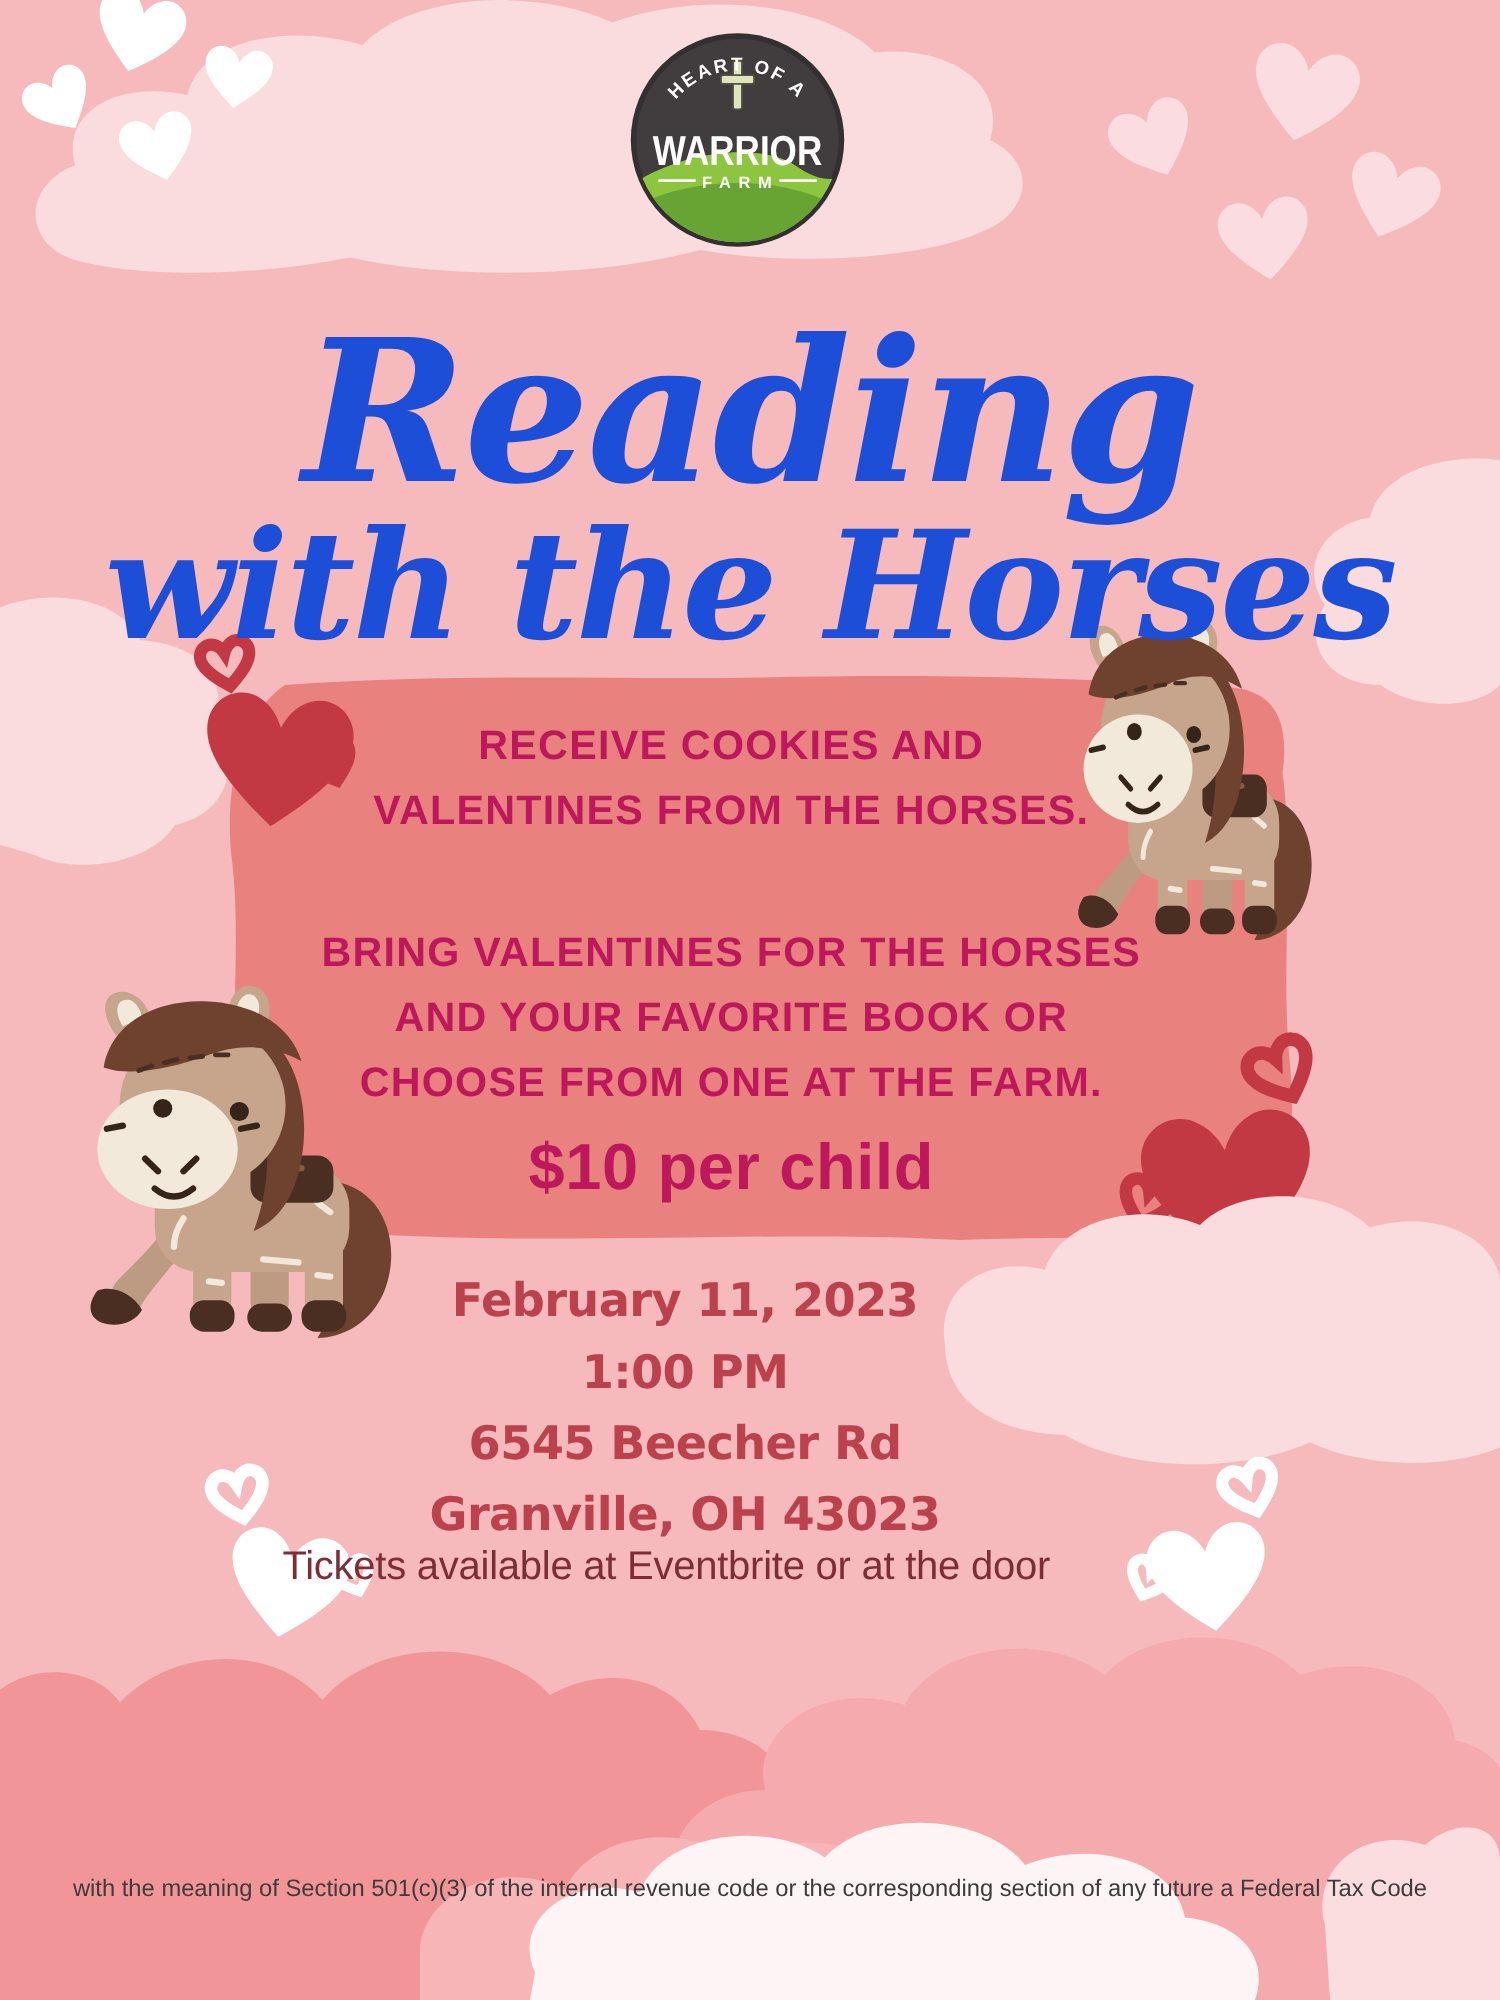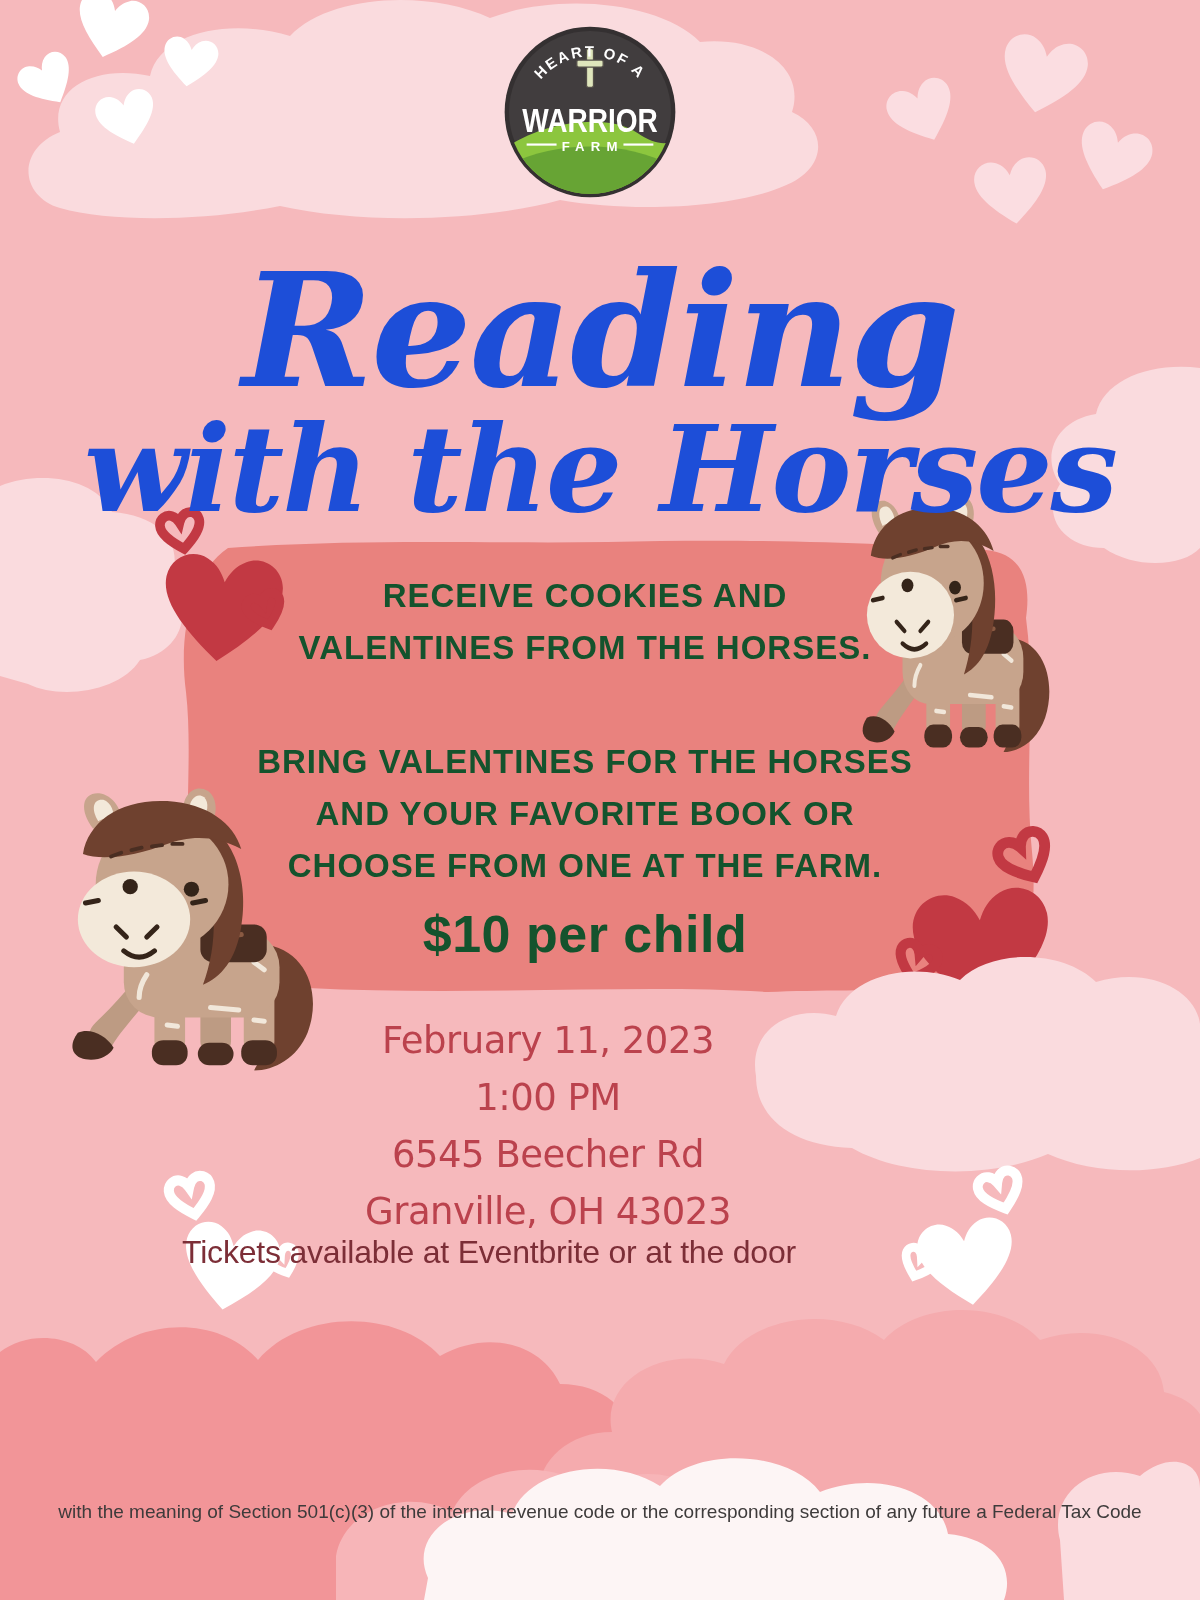--- a/index.html
+++ b/index.html
@@ -15,31 +15,31 @@
   .hearts-layer{left:0;top:0;width:1200px;height:1600px;}
   .horse-right{left:853px;top:494px;width:208px;height:274px;}
   .horse-left{left:60px;top:786px;width:268px;height:302px;}
   .logo-wrap{left:502px;top:24px;width:176px;height:176px;}
   
   .title{left:0;top:248px;width:1200px;text-align:center;color:#1d4ed8;
          font-family:"DejaVu Serif","Liberation Serif",serif;font-style:italic;font-weight:bold;}
   .title-line1{font-size:158px;line-height:166px;letter-spacing:-2px;}
   .title-line2{font-size:120px;line-height:130px;margin-top:-10px;letter-spacing:-2px;}
   
-  .box-text{left:185px;top:570px;width:800px;text-align:center;color:#14532d;}
+  .box-text{left:185px;top:570px;width:800px;text-align:center;color:#be185d;}
   .box-para{font-size:33px;line-height:52px;letter-spacing:1px;font-weight:bold;}
   .box-para.second{margin-top:62px;}
   .box-price{margin-top:16px;font-size:52px;line-height:53px;font-weight:bold;letter-spacing:0.5px;}
   
   .details{left:0;top:1012px;width:1096px;text-align:center;color:#bb424d;
-           font-family:"DejaVu Sans","Liberation Sans",sans-serif;font-weight:normal;
+           font-family:"DejaVu Sans","Liberation Sans",sans-serif;font-weight:bold;
            font-size:37px;line-height:57px;letter-spacing:-0.5px;}
   
   .tickets{left:0;top:1230px;width:978px;text-align:center;color:#7c2e37;
-           font-size:32px;line-height:44px;letter-spacing:-0.2px;font-weight:500;}
+           font-size:32px;line-height:44px;letter-spacing:-0.2px;font-weight:500;padding-left:44px;}
   
   .footer{left:0;top:1501px;width:1200px;text-align:center;color:#3e3b3b;
           font-size:19px;line-height:22px;font-weight:500;}
 </style>
 </head>
 <body>
 
 <div class="poster">
 
   <svg width="0" height="0" aria-hidden="true">

